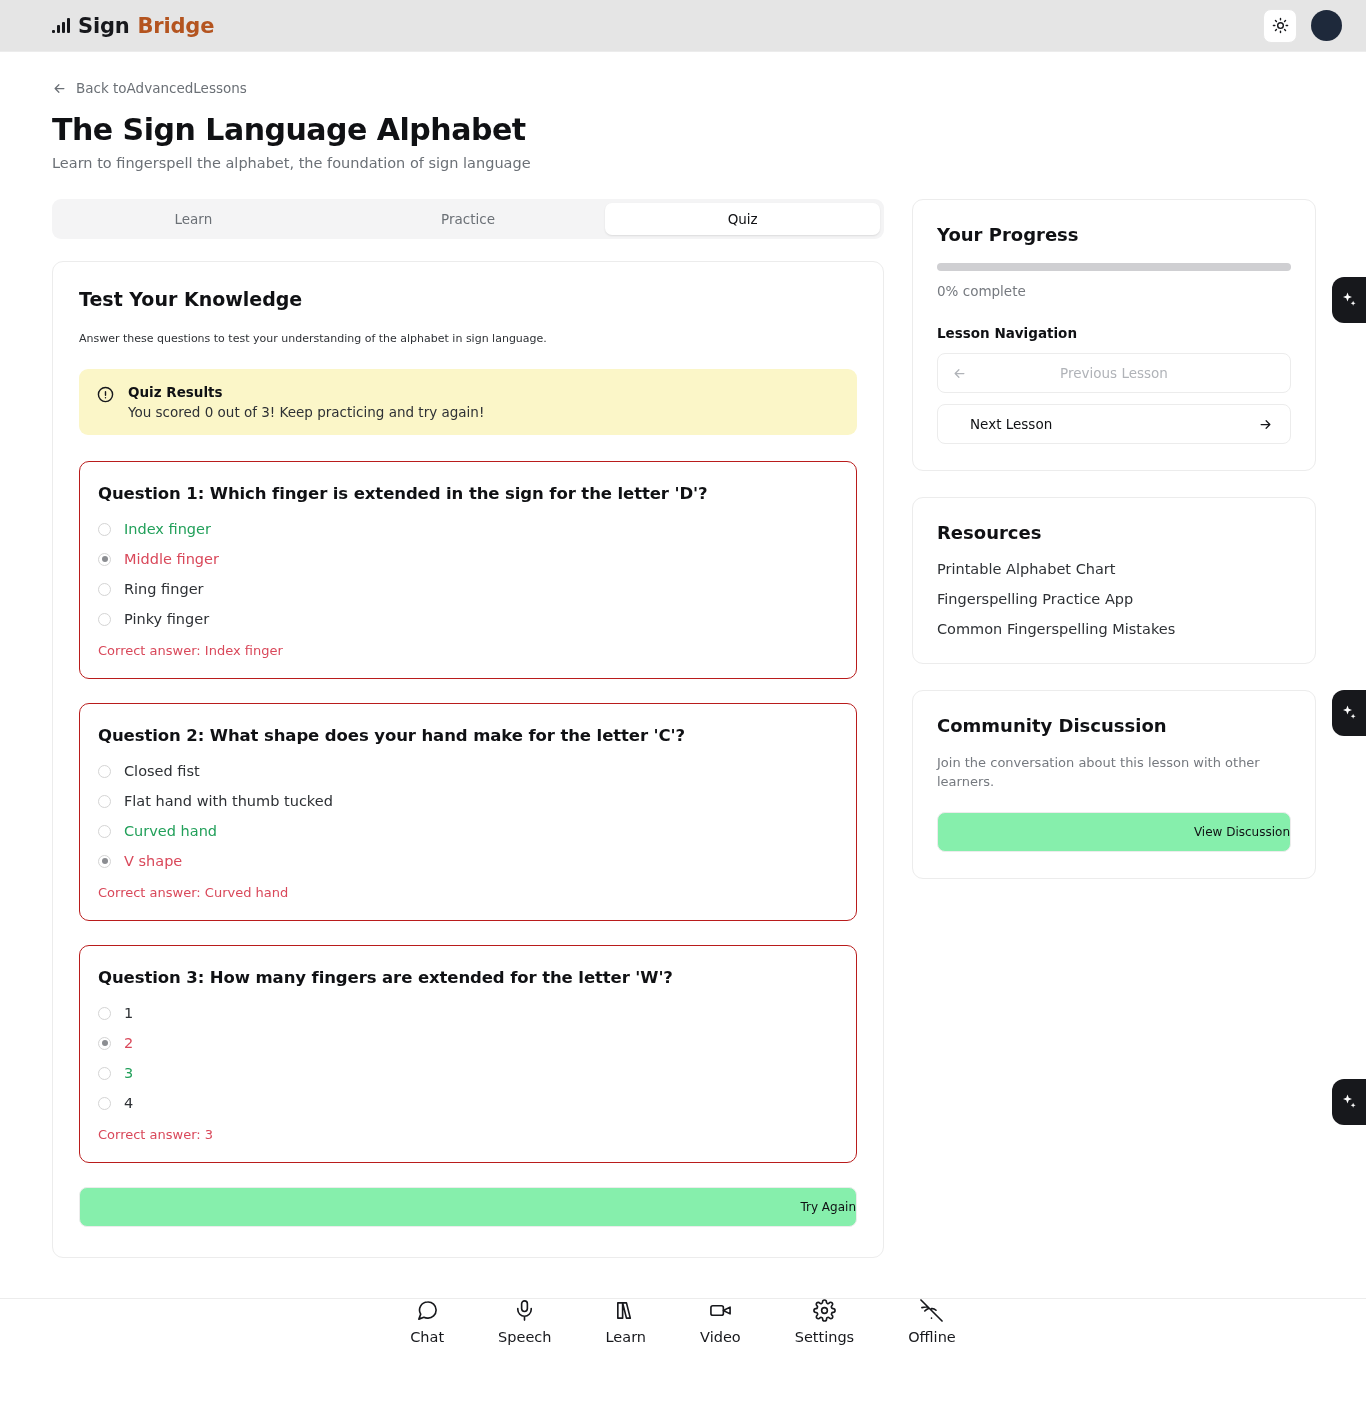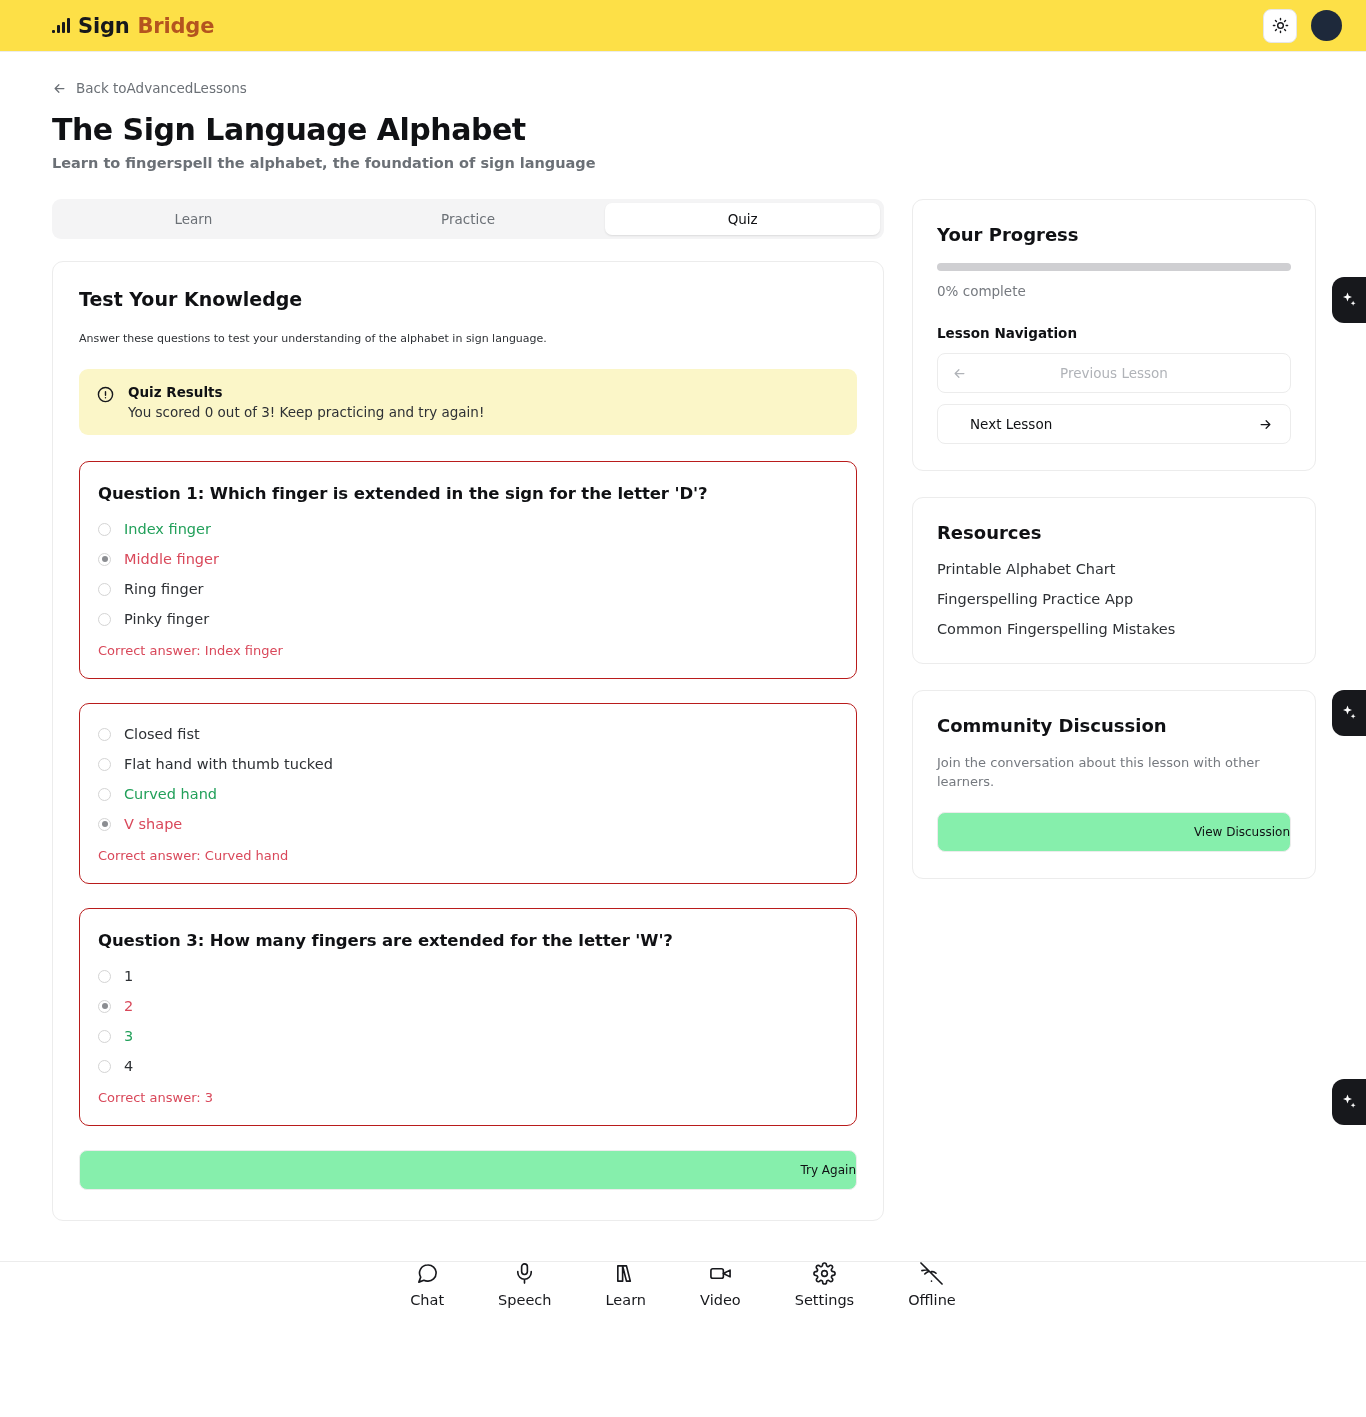--- a/index.html
+++ b/index.html
@@ -14,21 +14,21 @@
   }
 
   
   .topbar {
     height: 52px;
     border-bottom: 1px solid #ececec;
     display: flex;
     align-items: center;
     justify-content: space-between;
     padding: 0 24px 0 52px;
-    background: #fde047;
+    background: #e5e5e5;
   }
   .brand {
     display: flex;
     align-items: center;
     gap: 8px;
     font-size: 21px;
     font-weight: 700;
     letter-spacing: -0.2px;
   }
   .brand-sign { color: #17181c; }
@@ -61,21 +61,21 @@
 
   .backlink {
     display: inline-flex; align-items: center; gap: 9px;
     color: #6b7076; font-size: 13.5px;
     cursor: pointer; margin-bottom: 16px;
   }
   .page-title {
     font-size: 30px; font-weight: 700; letter-spacing: -0.5px;
     color: #101114; margin-bottom: 8px;
   }
-  .page-sub { font-size: 14.5px; color: #6b7076; margin-bottom: 28px; font-weight: bold; }
+  .page-sub { font-size: 14.5px; color: #6b7076; margin-bottom: 28px; }
 
   .layout { display: flex; gap: 28px; align-items: flex-start; }
   .col-main { width: 832px; flex: 0 0 832px; }
   .col-side { width: 404px; flex: 0 0 404px; }
 
   
   .tabs {
     display: flex;
     background: #f4f4f5;
     border-radius: 9px;
@@ -311,20 +311,21 @@
                 <span class="radio"></span>
                 <span class="opt-label">Ring finger</span>
               </div>
               <div class="option">
                 <span class="radio"></span>
                 <span class="opt-label">Pinky finger</span>
               </div>
               <div class="answer-note">Correct answer: Index finger</div>
             </div>
             <div class="question">
+              <div class="q-title">Question 2: What shape does your hand make for the letter 'C'?</div>
               <div class="option">
                 <span class="radio"></span>
                 <span class="opt-label">Closed fist</span>
               </div>
               <div class="option">
                 <span class="radio"></span>
                 <span class="opt-label">Flat hand with thumb tucked</span>
               </div>
               <div class="option">
                 <span class="radio"></span>

